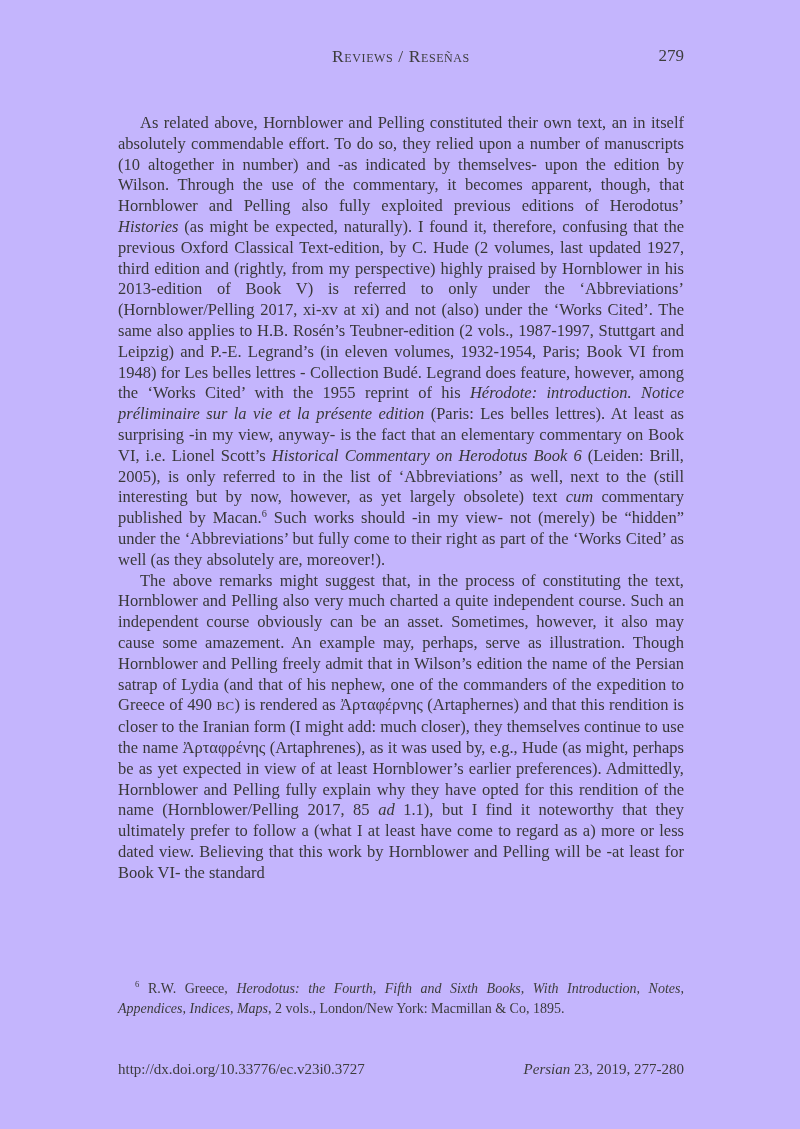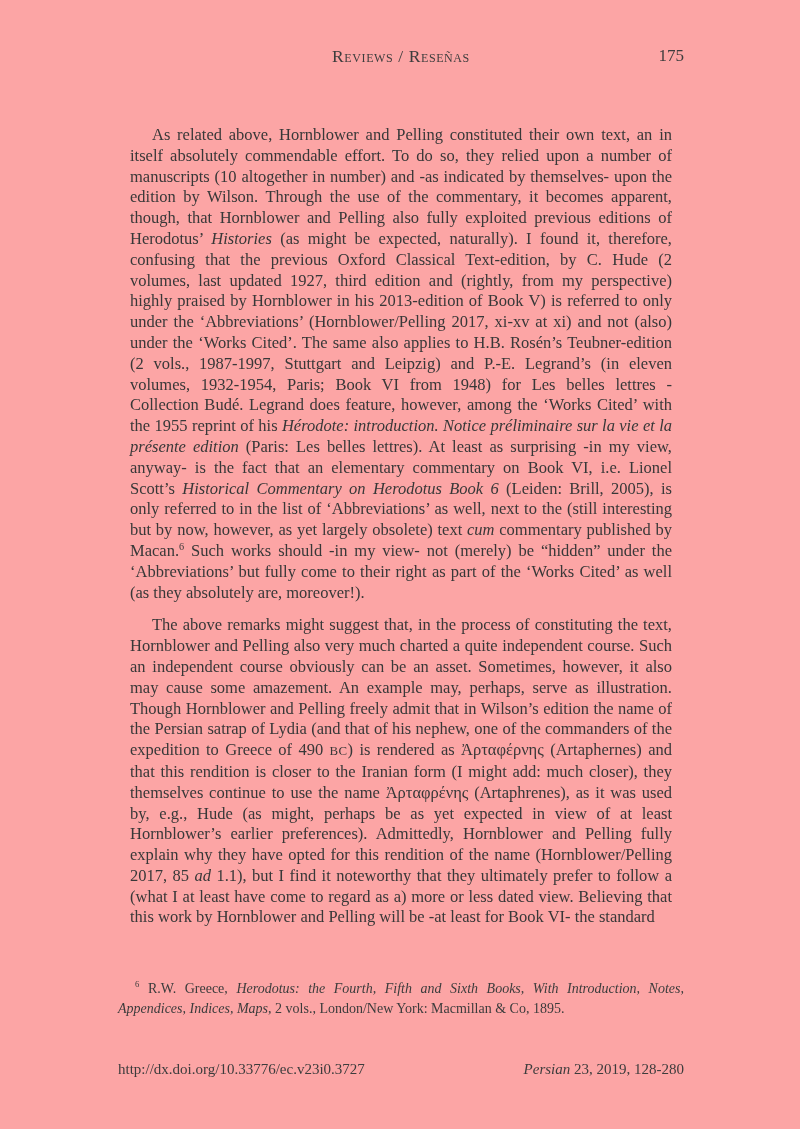--- a/index.html
+++ b/index.html
@@ -4,21 +4,21 @@
 <style>
   html, body {
     margin: 0;
     padding: 0;
     background: #ffffff;
   }
   .page {
     position: relative;
     width: 800px;
     height: 1129px;
-    background: #fca5a5;
+    background: #c4b5fd;
     color: #3a3a3a;
     font-family: "Liberation Serif", "DejaVu Serif", serif;
     overflow: hidden;
   }
   .header {
     position: absolute;
     top: 46px;
     left: 118px;
     width: 566px;
     height: 22px;
@@ -42,21 +42,21 @@
     position: absolute;
     top: 113px;
     left: 118px;
     width: 566px;
     font-size: 16.5px;
     line-height: 20.8px;
     text-align: justify;
     color: #383838;
   }
   p.para {
-    margin: 12px;
+    margin: 0;
     padding: 0;
     text-indent: 22px;
   }
   .it { font-style: italic; }
   .sup {
     vertical-align: super;
     font-size: 0.62em;
     line-height: 0;
   }
   .sc {
@@ -85,28 +85,28 @@
     color: #3c3c3c;
   }
 </style>
 </head>
 <body>
 
 <div class="page">
 
   <div class="header">
     <span class="running-title">Reviews / Reseñas</span>
-    <span class="page-number">175</span>
+    <span class="page-number">279</span>
   </div>
 
   <div class="body-text">
       <p class="para"><span>As related above, Hornblower and Pelling constituted their own text, an in itself absolutely commendable effort. To do so, they relied upon a number of manuscripts (10 altogether in number) and -as indicated by themselves- upon the edition by Wilson. Through the use of the commentary, it becomes apparent, though, that Hornblower and Pelling also fully exploited previous editions of Herodotus’ </span><span class="it">Histories</span><span> (as might be expected, naturally). I found it, therefore, confusing that the previous Oxford Classical Text-edition, by C. Hude (2 volumes, last updated 1927, third edition and (rightly, from my perspective) highly praised by Hornblower in his 2013-edition of Book V) is referred to only under the ‘Abbreviations’ (Hornblower/Pelling 2017, xi-xv at xi) and not (also) under the ‘Works Cited’. The same also applies to H.B. Rosén’s Teubner-edition (2 vols., 1987-1997, Stuttgart and Leipzig) and P.-E. Legrand’s (in eleven volumes, 1932-1954, Paris; Book VI from 1948) for Les belles lettres - Collection Budé. Legrand does feature, however, among the ‘Works Cited’ with the 1955 reprint of his </span><span class="it">Hérodote: introduction. Notice préliminaire sur la vie et la présente edition</span><span> (Paris: Les belles lettres). At least as surprising -in my view, anyway- is the fact that an elementary commentary on Book VI, i.e. Lionel Scott’s </span><span class="it">Historical Commentary on Herodotus Book 6</span><span> (Leiden: Brill, 2005), is only referred to in the list of ‘Abbreviations’ as well, next to the (still interesting but by now, however, as yet largely obsolete) text </span><span class="it">cum</span><span> commentary published by Macan.</span><span class="sup">6</span><span> Such works should -in my view- not (merely) be “hidden” under the ‘Abbreviations’ but fully come to their right as part of the ‘Works Cited’ as well (as they absolutely are, moreover!).</span></p>
       <p class="para"><span>The above remarks might suggest that, in the process of constituting the text, Hornblower and Pelling also very much charted a quite independent course. Such an independent course obviously can be an asset. Sometimes, however, it also may cause some amazement. An example may, perhaps, serve as illustration. Though Hornblower and Pelling freely admit that in Wilson’s edition the name of the Persian satrap of Lydia (and that of his nephew, one of the commanders of the expedition to Greece of 490 </span><span class="sc">BC</span><span>) is rendered as Ἀρταφέρνης (Artaphernes) and that this rendition is closer to the Iranian form (I might add: much closer), they themselves continue to use the name Ἀρταφρένης (Artaphrenes), as it was used by, e.g., Hude (as might, perhaps be as yet expected in view of at least Hornblower’s earlier preferences). Admittedly, Hornblower and Pelling fully explain why they have opted for this rendition of the name (Hornblower/Pelling 2017, 85 </span><span class="it">ad</span><span> 1.1), but I find it noteworthy that they ultimately prefer to follow a (what I at least have come to regard as a) more or less dated view. Believing that this work by Hornblower and Pelling will be -at least for Book VI- the standard</span></p>
     </div>
 
   <div class="footnote"><span class="sup">6</span><span> R.W. Greece, </span><span class="it">Herodotus: the Fourth, Fifth and Sixth Books, With Introduction, Notes, Appendices, Indices, Maps</span><span>, 2 vols., London/New York: Macmillan &amp; Co, 1895.</span></div>
 
   <div class="footer">
     <span class="doi">http://dx.doi.org/10.33776/ec.v23i0.3727</span>
-    <span class="journal-ref"><span class="it">Persian</span><span> 23, 2019, 128-280</span></span>
+    <span class="journal-ref"><span class="it">Persian</span><span> 23, 2019, 277-280</span></span>
   </div>
 
 </div>
 
 </body></html>

